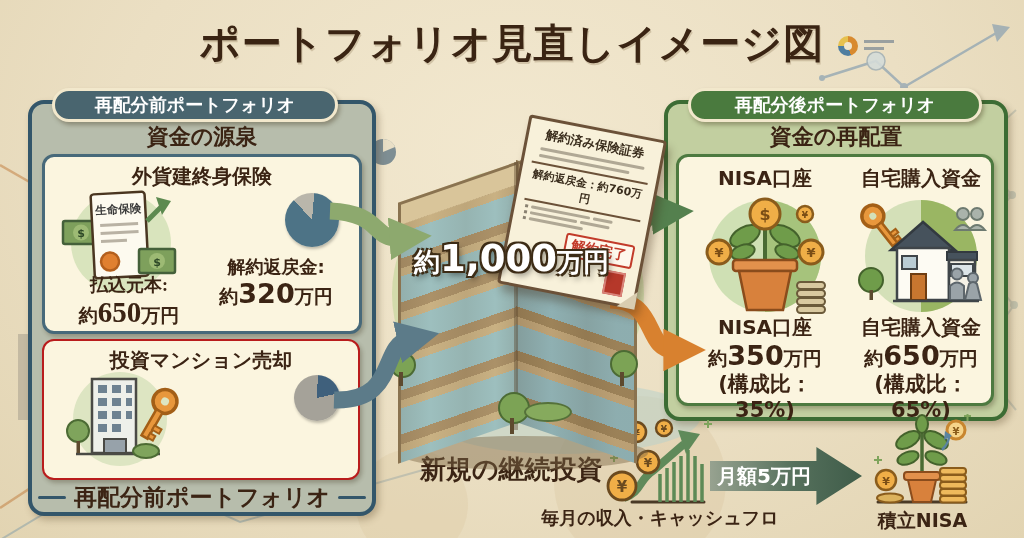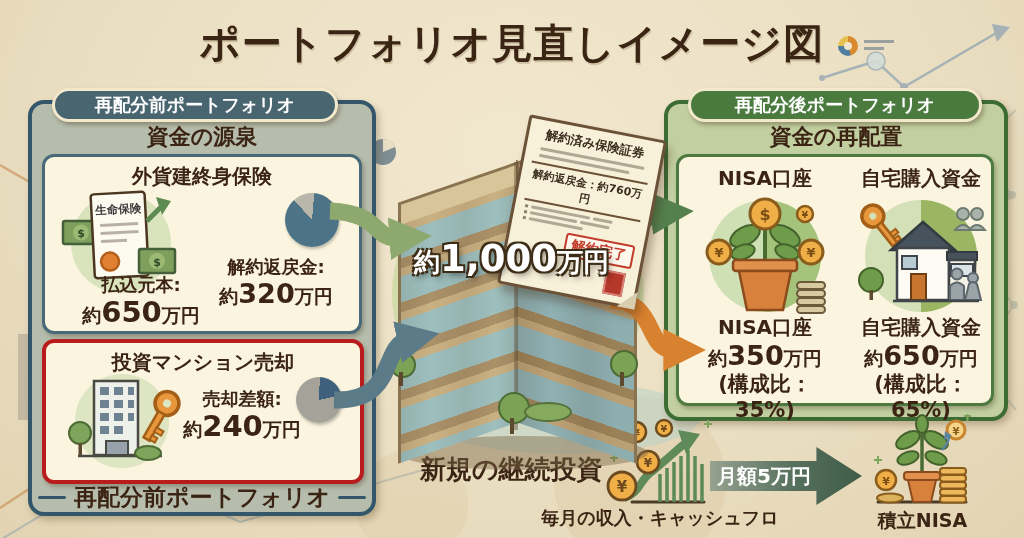--- a/index.html
+++ b/index.html
@@ -19,21 +19,21 @@
         box-shadow:2px 3px 4px rgba(60,45,20,.35);}
   #pill-before{left:52px;top:88px;width:280px;background:#49656f;}
   #pill-after{left:688px;top:88px;width:288px;background:#4a7a3e;}
   
   .panel{z-index:10;border-radius:16px;box-shadow:3px 4px 7px rgba(80,60,30,.3);}
   #panel-before{left:28px;top:100px;width:340px;height:408px;background:#b7bdac;border:4px solid #33566a;}
   #panel-after{left:664px;top:100px;width:336px;height:313px;background:#c2cfa0;border:4px solid #3c6c34;}
   .panel-heading{width:100%;text-align:center;font-size:22px;}
   .card{position:absolute;background:#fbf5df;border-radius:12px;box-shadow:2px 3px 4px rgba(60,50,25,.3);}
   #card-insurance{left:10px;top:50px;width:314px;height:174px;border:3px solid #47697a;}
-  #card-sale{left:10px;top:235px;width:314px;height:137px;border:4px solid #b91c1c;}
+  #card-sale{left:10px;top:235px;width:314px;height:137px;border:2px solid #b91c1c;}
   #card-after{left:8px;top:50px;width:312px;height:246px;border:3px solid #4d7a40;}
   .card-title{position:absolute;left:0;top:6px;width:100%;text-align:center;font-size:20px;}
   .lbl{font-size:18px;}
   .amt{color:#3b2414;font-weight:700;line-height:1.08;}
   .amt .n{font-size:27px;} .amt .u{font-size:19px;}
   .amt.mid .n{font-size:29px;}
   .small-note{font-size:12.5px;}
   
   .pie{border-radius:50%;box-shadow:1px 2px 3px rgba(0,0,0,.25);}
   #pie-insurance{left:240px;top:36px;width:54px;height:54px;
@@ -189,21 +189,21 @@
           <rect x="82" y="64" width="36" height="24" rx="2" fill="#7ea05c" stroke="#44603a" stroke-width="2.5"></rect>
           <circle cx="100" cy="76" r="8" fill="#9dba74"></circle>
           <text x="100" y="80.5" font-size="11" font-weight="bold" fill="#2f4a28" text-anchor="middle">$</text>
         </g>
         <g>
           <path d="M90 36 L104 22" stroke="#5d8a50" stroke-width="5" fill="none"></path>
           <polygon points="99,12 114,16 105,30" fill="#5d8a50"></polygon>
         </g>
       </svg>
 
-      <div class="abs" style="left:16px;top:116px;width:160px;text-align:center;">
+      <div class="abs" style="left:4px;top:116px;width:160px;text-align:center;font-family:Liberation Serif, serif;">
         <div class="tx lbl">払込元本:</div>
         <div class="amt mid"><span class="u">約</span><span class="n">650</span><span class="u">万円</span></div>
       </div>
 
       <div id="pie-insurance" class="abs pie"></div>
 
       <div class="abs" style="left:150px;top:98px;width:162px;text-align:center;">
         <div class="tx lbl">解約返戻金:</div>
         <div class="amt"><span class="u">約</span><span class="n">320</span><span class="u">万円</span></div>
       </div>
@@ -237,24 +237,20 @@
         <g transform="rotate(30 96 50)">
           <circle cx="96" cy="32" r="12" fill="#e8973c" stroke="#a35f17" stroke-width="3.5"></circle>
           <circle cx="96" cy="32" r="4" fill="#dde5c2"></circle>
           <rect x="92.5" y="43" width="7" height="30" fill="#e8973c" stroke="#a35f17" stroke-width="2.5"></rect>
           <rect x="99" y="58" width="8" height="5" fill="#e8973c" stroke="#a35f17" stroke-width="2"></rect>
           <rect x="99" y="67" width="6" height="5" fill="#e8973c" stroke="#a35f17" stroke-width="2"></rect>
         </g>
         <ellipse cx="86" cy="84" rx="13" ry="7" fill="#7fa45c" stroke="#4c6b34" stroke-width="2"></ellipse>
       </svg>
 
-      <div class="abs" style="left:136px;top:44px;width:120px;text-align:center;">
-        <div class="tx lbl">売却差額:</div>
-        <div class="amt mid"><span class="u">約</span><span class="n">240</span><span class="u">万円</span></div>
-      </div>
 
       <div id="pie-sale" class="abs pie"></div>
     </div>
 
     <div id="before-footer">
       <div class="dash"></div>
       <div class="txt tx">再配分前ポートフォリオ</div>
       <div class="dash"></div>
     </div>
   </div>

